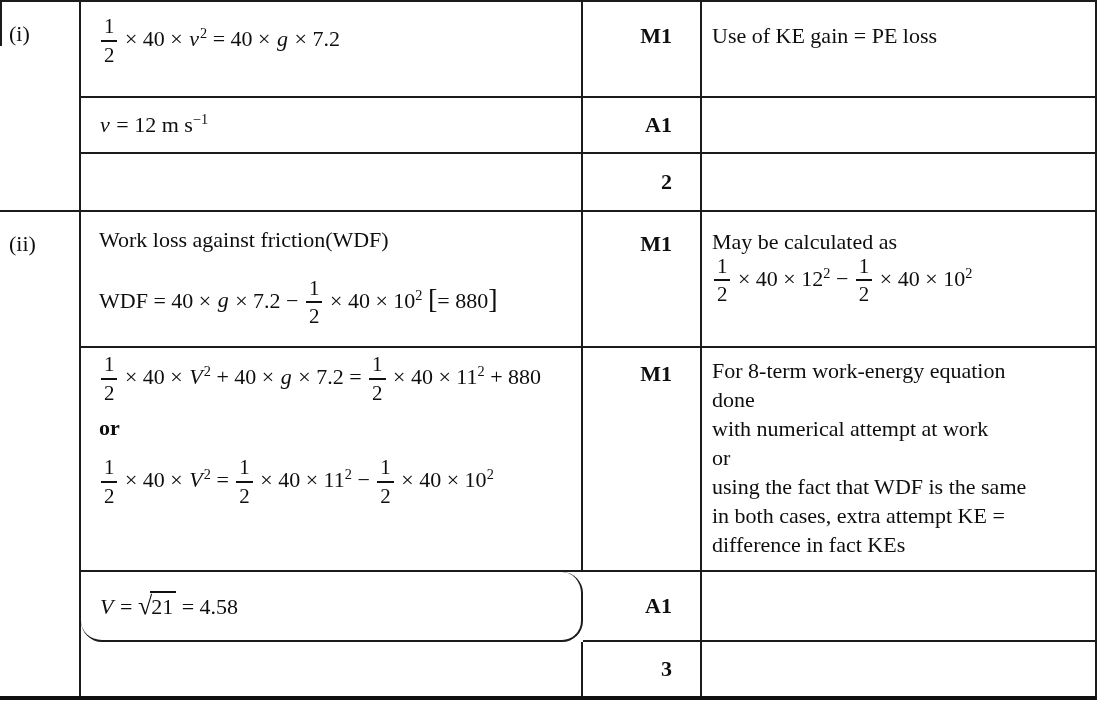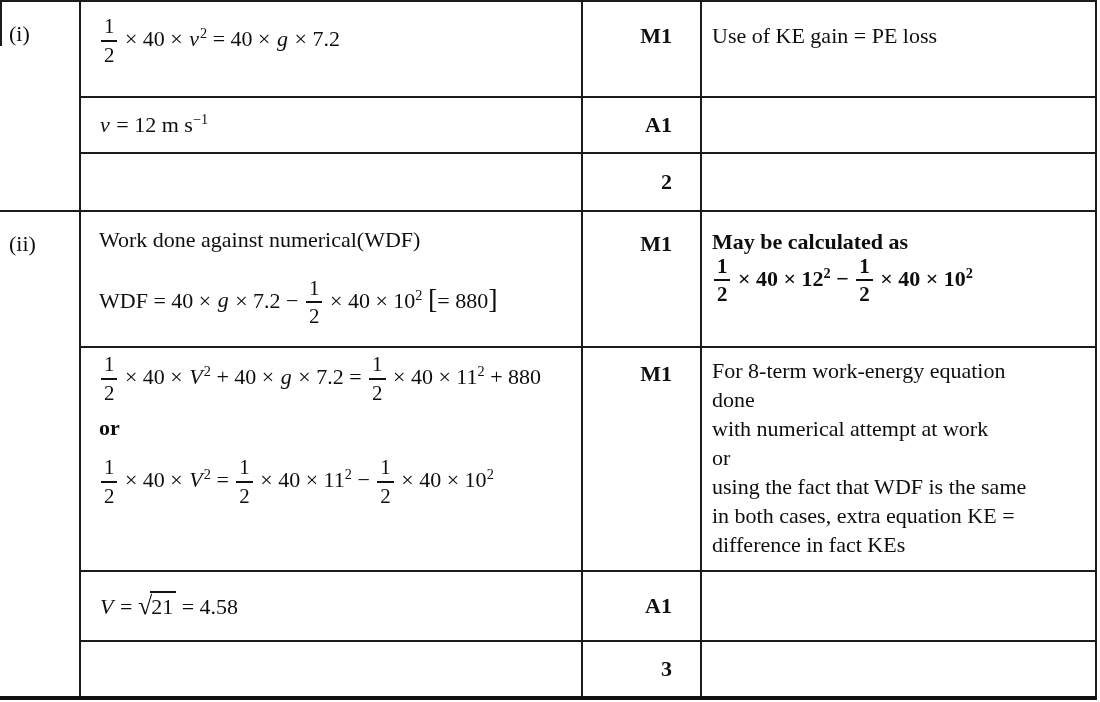--- a/index.html
+++ b/index.html
@@ -76,52 +76,52 @@
     </div>
     <div class="cell comment bb" style="grid-column:4; grid-row:2;"></div>
 
     <div class="cell working br bb" style="grid-column:2; grid-row:3;"></div>
     <div class="cell mark br bb vc" style="grid-column:3; grid-row:3;">
       <span>2</span>
     </div>
     <div class="cell comment bb" style="grid-column:4; grid-row:3;"></div>
 
     <div class="cell working br bb pt14" style="grid-column:2; grid-row:4;">
-      <div>Work done against numerical(WDF)</div>
+      <div>Work loss against friction(WDF)</div>
       <div class="eq gap8">WDF = 40 × <span class="var">g</span> × 7.2 − <span class="frac"><span class="fn">1</span><span class="fd">2</span></span> × 40 × 10<sup>2</sup> <span class="bk">[</span>= 880<span class="bk">]</span></div>
     </div>
     <div class="cell mark br bb pt18" style="grid-column:3; grid-row:4;">
       <span>M1</span>
     </div>
-    <div class="cell comment bb pt16" style="grid-column:4; grid-row:4;font-weight:bold;">
+    <div class="cell comment bb pt16" style="grid-column:4; grid-row:4;">
       <div>May be calculated as</div>
       <div class="eq"><span class="frac"><span class="fn">1</span><span class="fd">2</span></span> × 40 × 12<sup>2</sup> − <span class="frac"><span class="fn">1</span><span class="fd">2</span></span> × 40 × 10<sup>2</sup></div>
     </div>
 
     <div class="cell working br bb pt6" style="grid-column:2; grid-row:5;">
       <div class="eq"><span class="frac"><span class="fn">1</span><span class="fd">2</span></span> × 40 × <span class="var">V</span><sup>2</sup> + 40 × <span class="var">g</span> × 7.2 = <span class="frac"><span class="fn">1</span><span class="fd">2</span></span> × 40 × 11<sup>2</sup> + 880</div>
       <div class="or-line">or</div>
       <div class="eq"><span class="frac"><span class="fn">1</span><span class="fd">2</span></span> × 40 × <span class="var">V</span><sup>2</sup> = <span class="frac"><span class="fn">1</span><span class="fd">2</span></span> × 40 × 11<sup>2</sup> − <span class="frac"><span class="fn">1</span><span class="fd">2</span></span> × 40 × 10<sup>2</sup></div>
     </div>
     <div class="cell mark br bb pt12" style="grid-column:3; grid-row:5;">
       <span>M1</span>
     </div>
     <div class="cell comment bb pt8" style="grid-column:4; grid-row:5;">
       <div>
           <div class="line">For 8-term work-energy equation</div>
           <div class="line">done</div>
           <div class="line">with numerical attempt at work</div>
           <div class="line">or</div>
           <div class="line">using the fact that WDF is the same</div>
-          <div class="line">in both cases, extra equation KE =</div>
+          <div class="line">in both cases, extra attempt KE =</div>
           <div class="line">difference in fact KEs</div>
         </div>
     </div>
 
-    <div class="cell working br bb vc" style="grid-column:2; grid-row:6;">
+    <div class="cell working br bb vc" style="grid-column:2; grid-row:6;border-radius:21px;">
       <div class="eq"><span class="var">V</span> = <span><span class="rt">√</span><span class="rb">21</span></span> = 4.58</div>
     </div>
     <div class="cell mark br bb vc" style="grid-column:3; grid-row:6;">
       <span>A1</span>
     </div>
     <div class="cell comment bb" style="grid-column:4; grid-row:6;"></div>
 
     <div class="cell working br" style="grid-column:2; grid-row:7;"></div>
     <div class="cell mark br vc" style="grid-column:3; grid-row:7;">
       <span>3</span>

